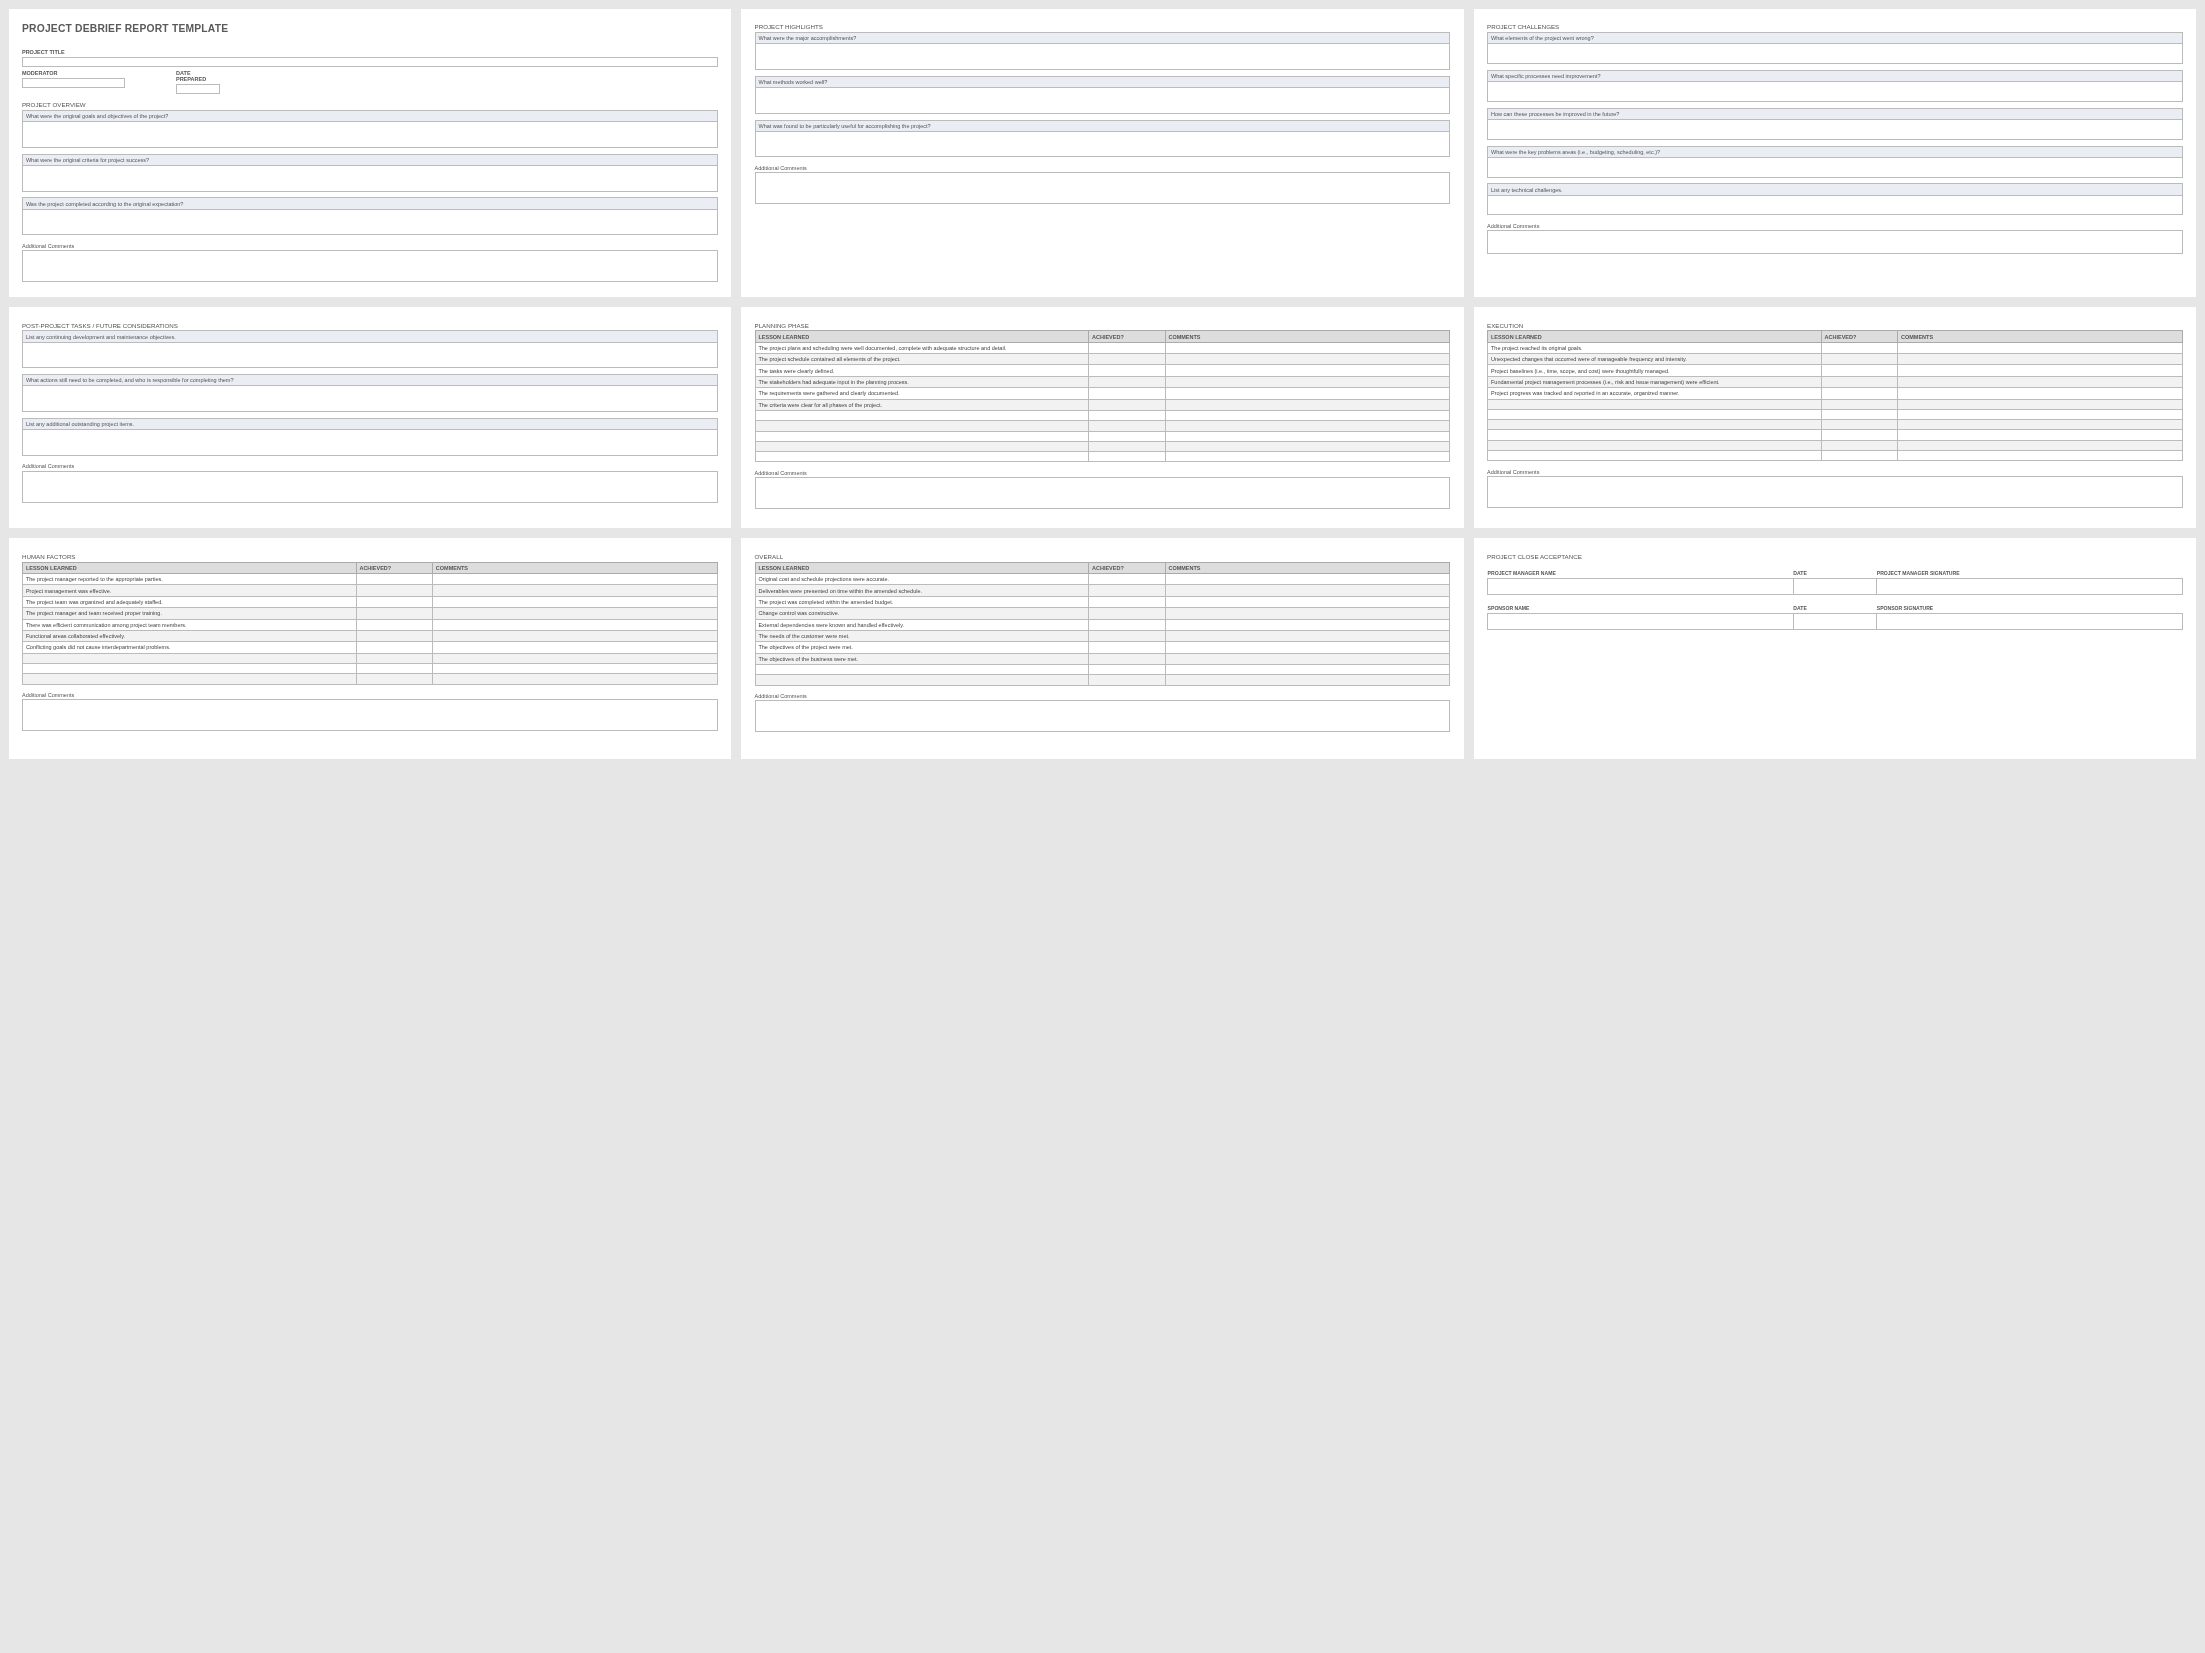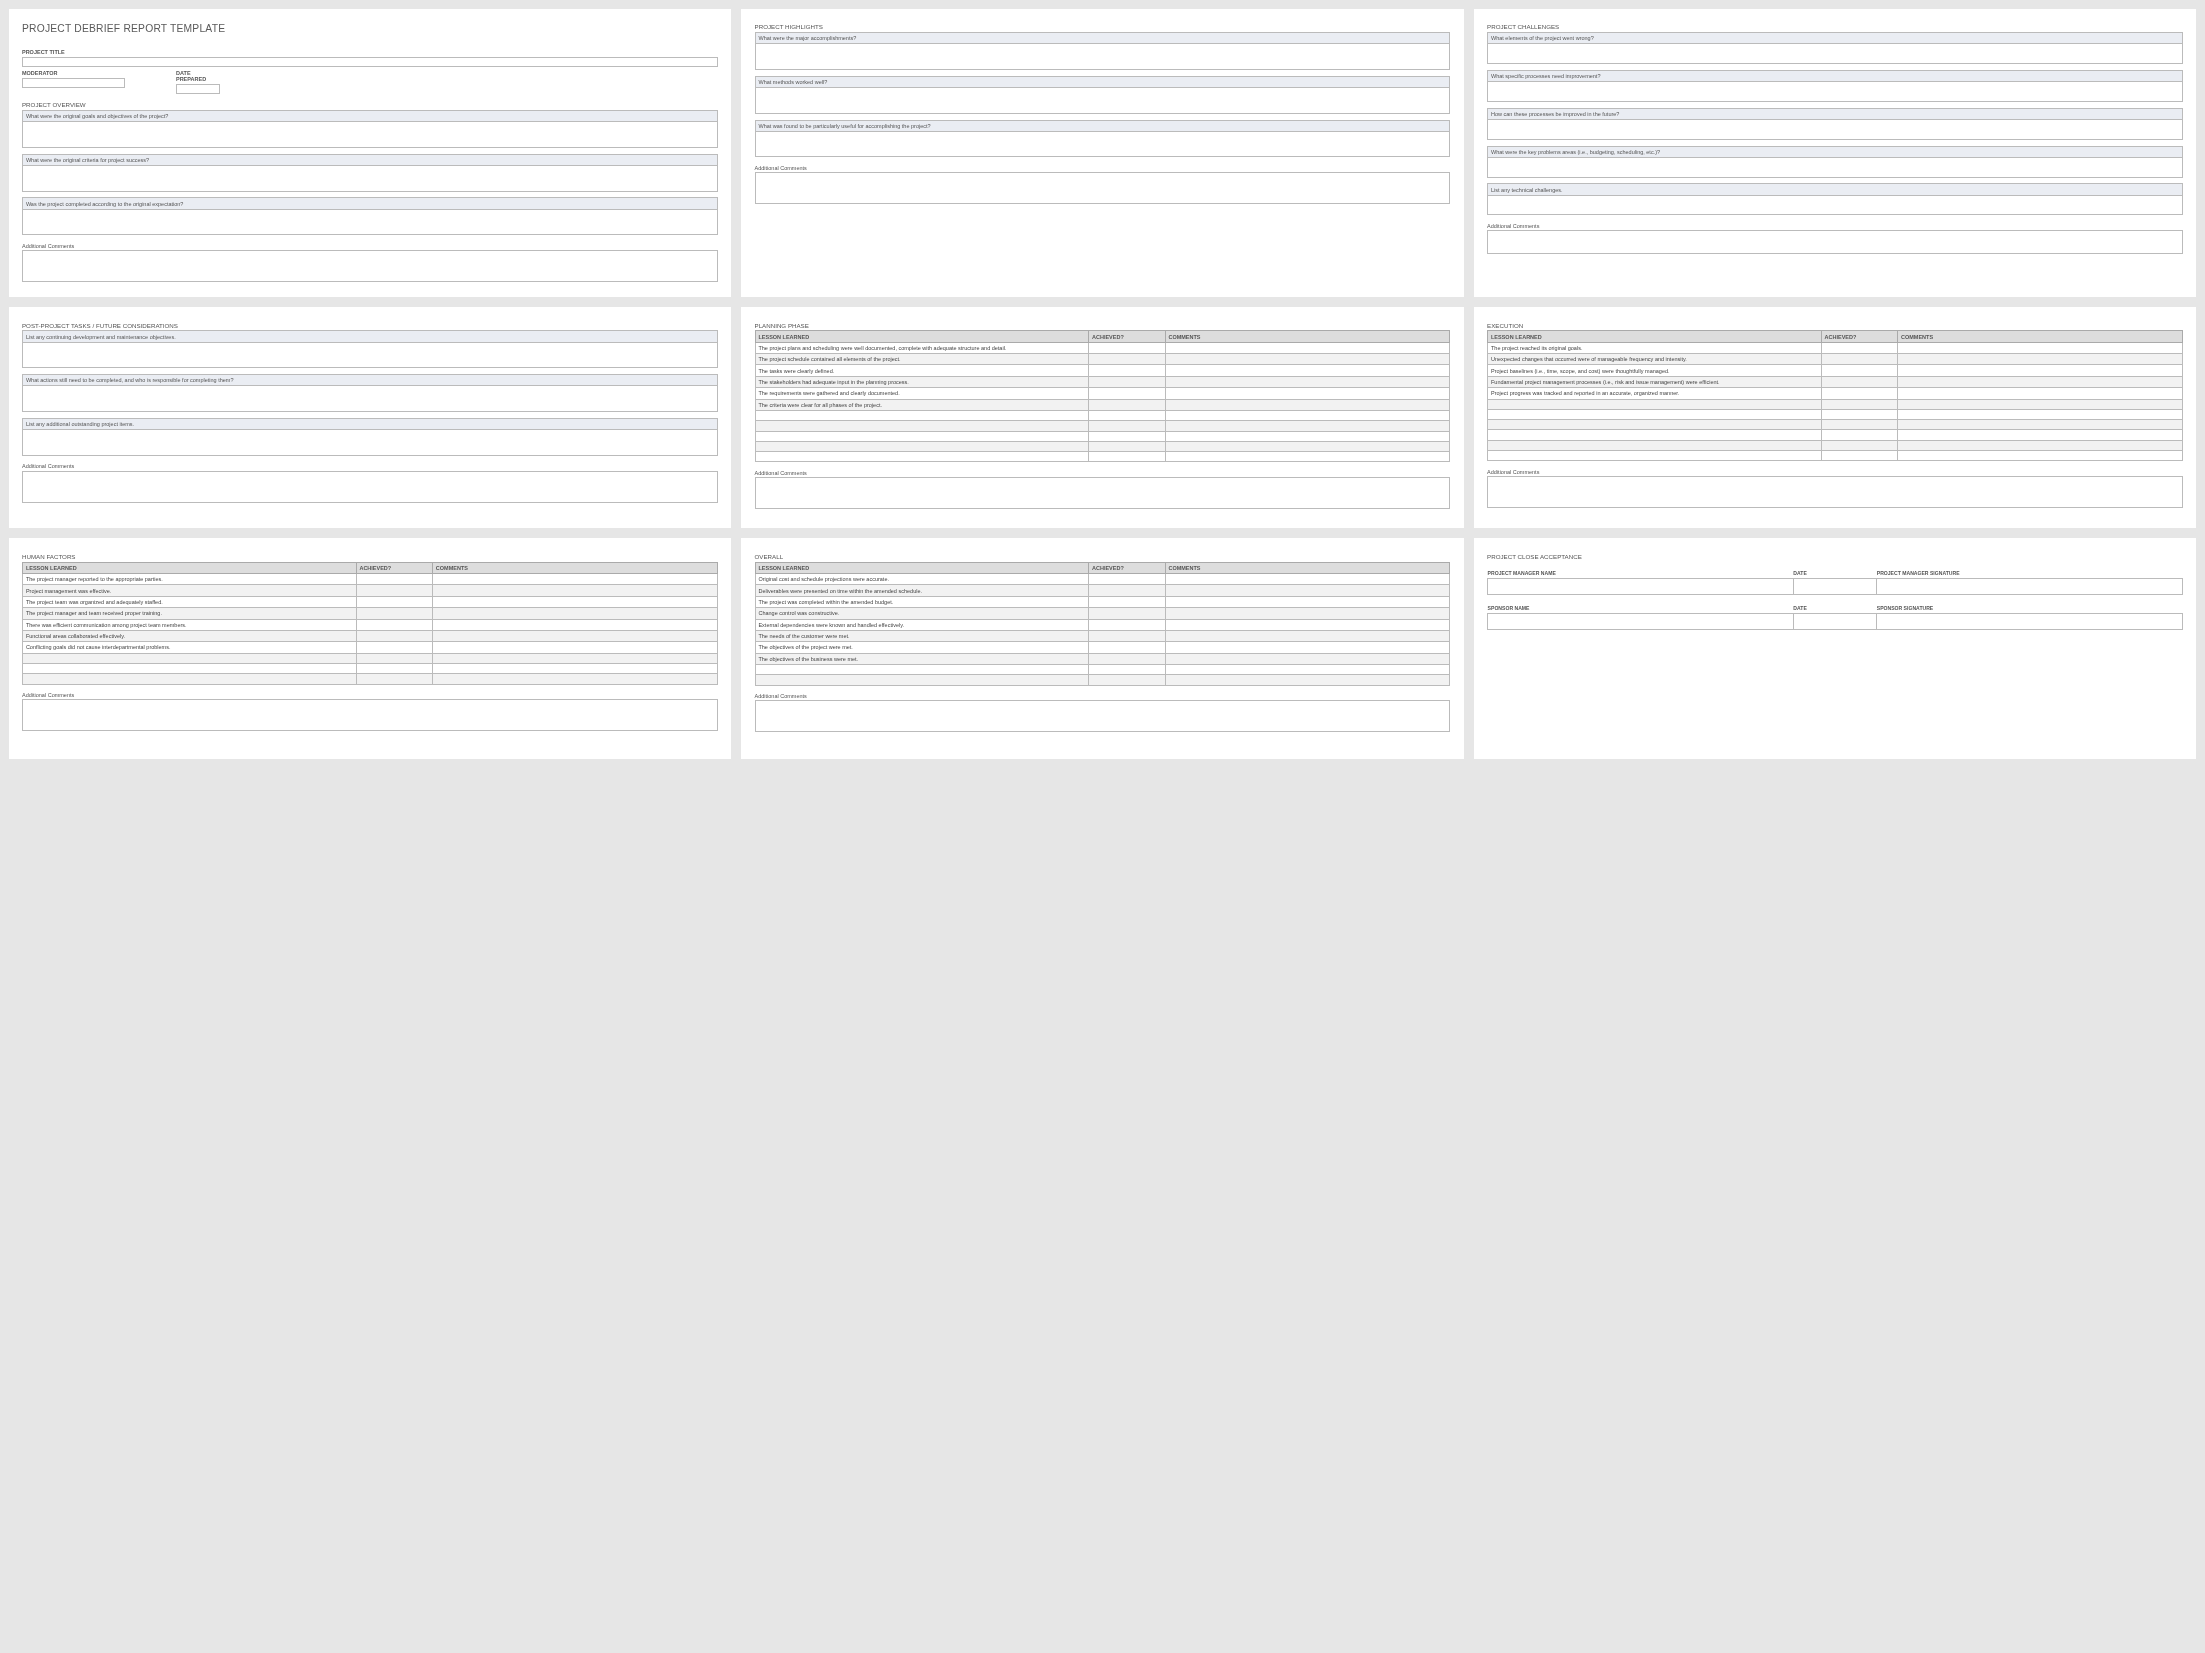--- a/index.html
+++ b/index.html
@@ -15,21 +15,21 @@
     grid-template-columns: repeat(3, 1fr);
     gap: 10.3px;
   }
   .page {
     background: #fff;
     padding: 14.7px 13.2px;
     min-height: 221px;
   }
   .title {
     font-size: 10.3px;
-    font-weight: normal;
+    font-weight: bold;
     color: #5a5a5a;
     letter-spacing: 0.2px;
     margin-bottom: 15px;
   }
   .label {
     font-size: 5.5px;
     font-weight: bold;
     color: #555;
     margin-bottom: 1.5px;
     margin-top: 2.9px;

